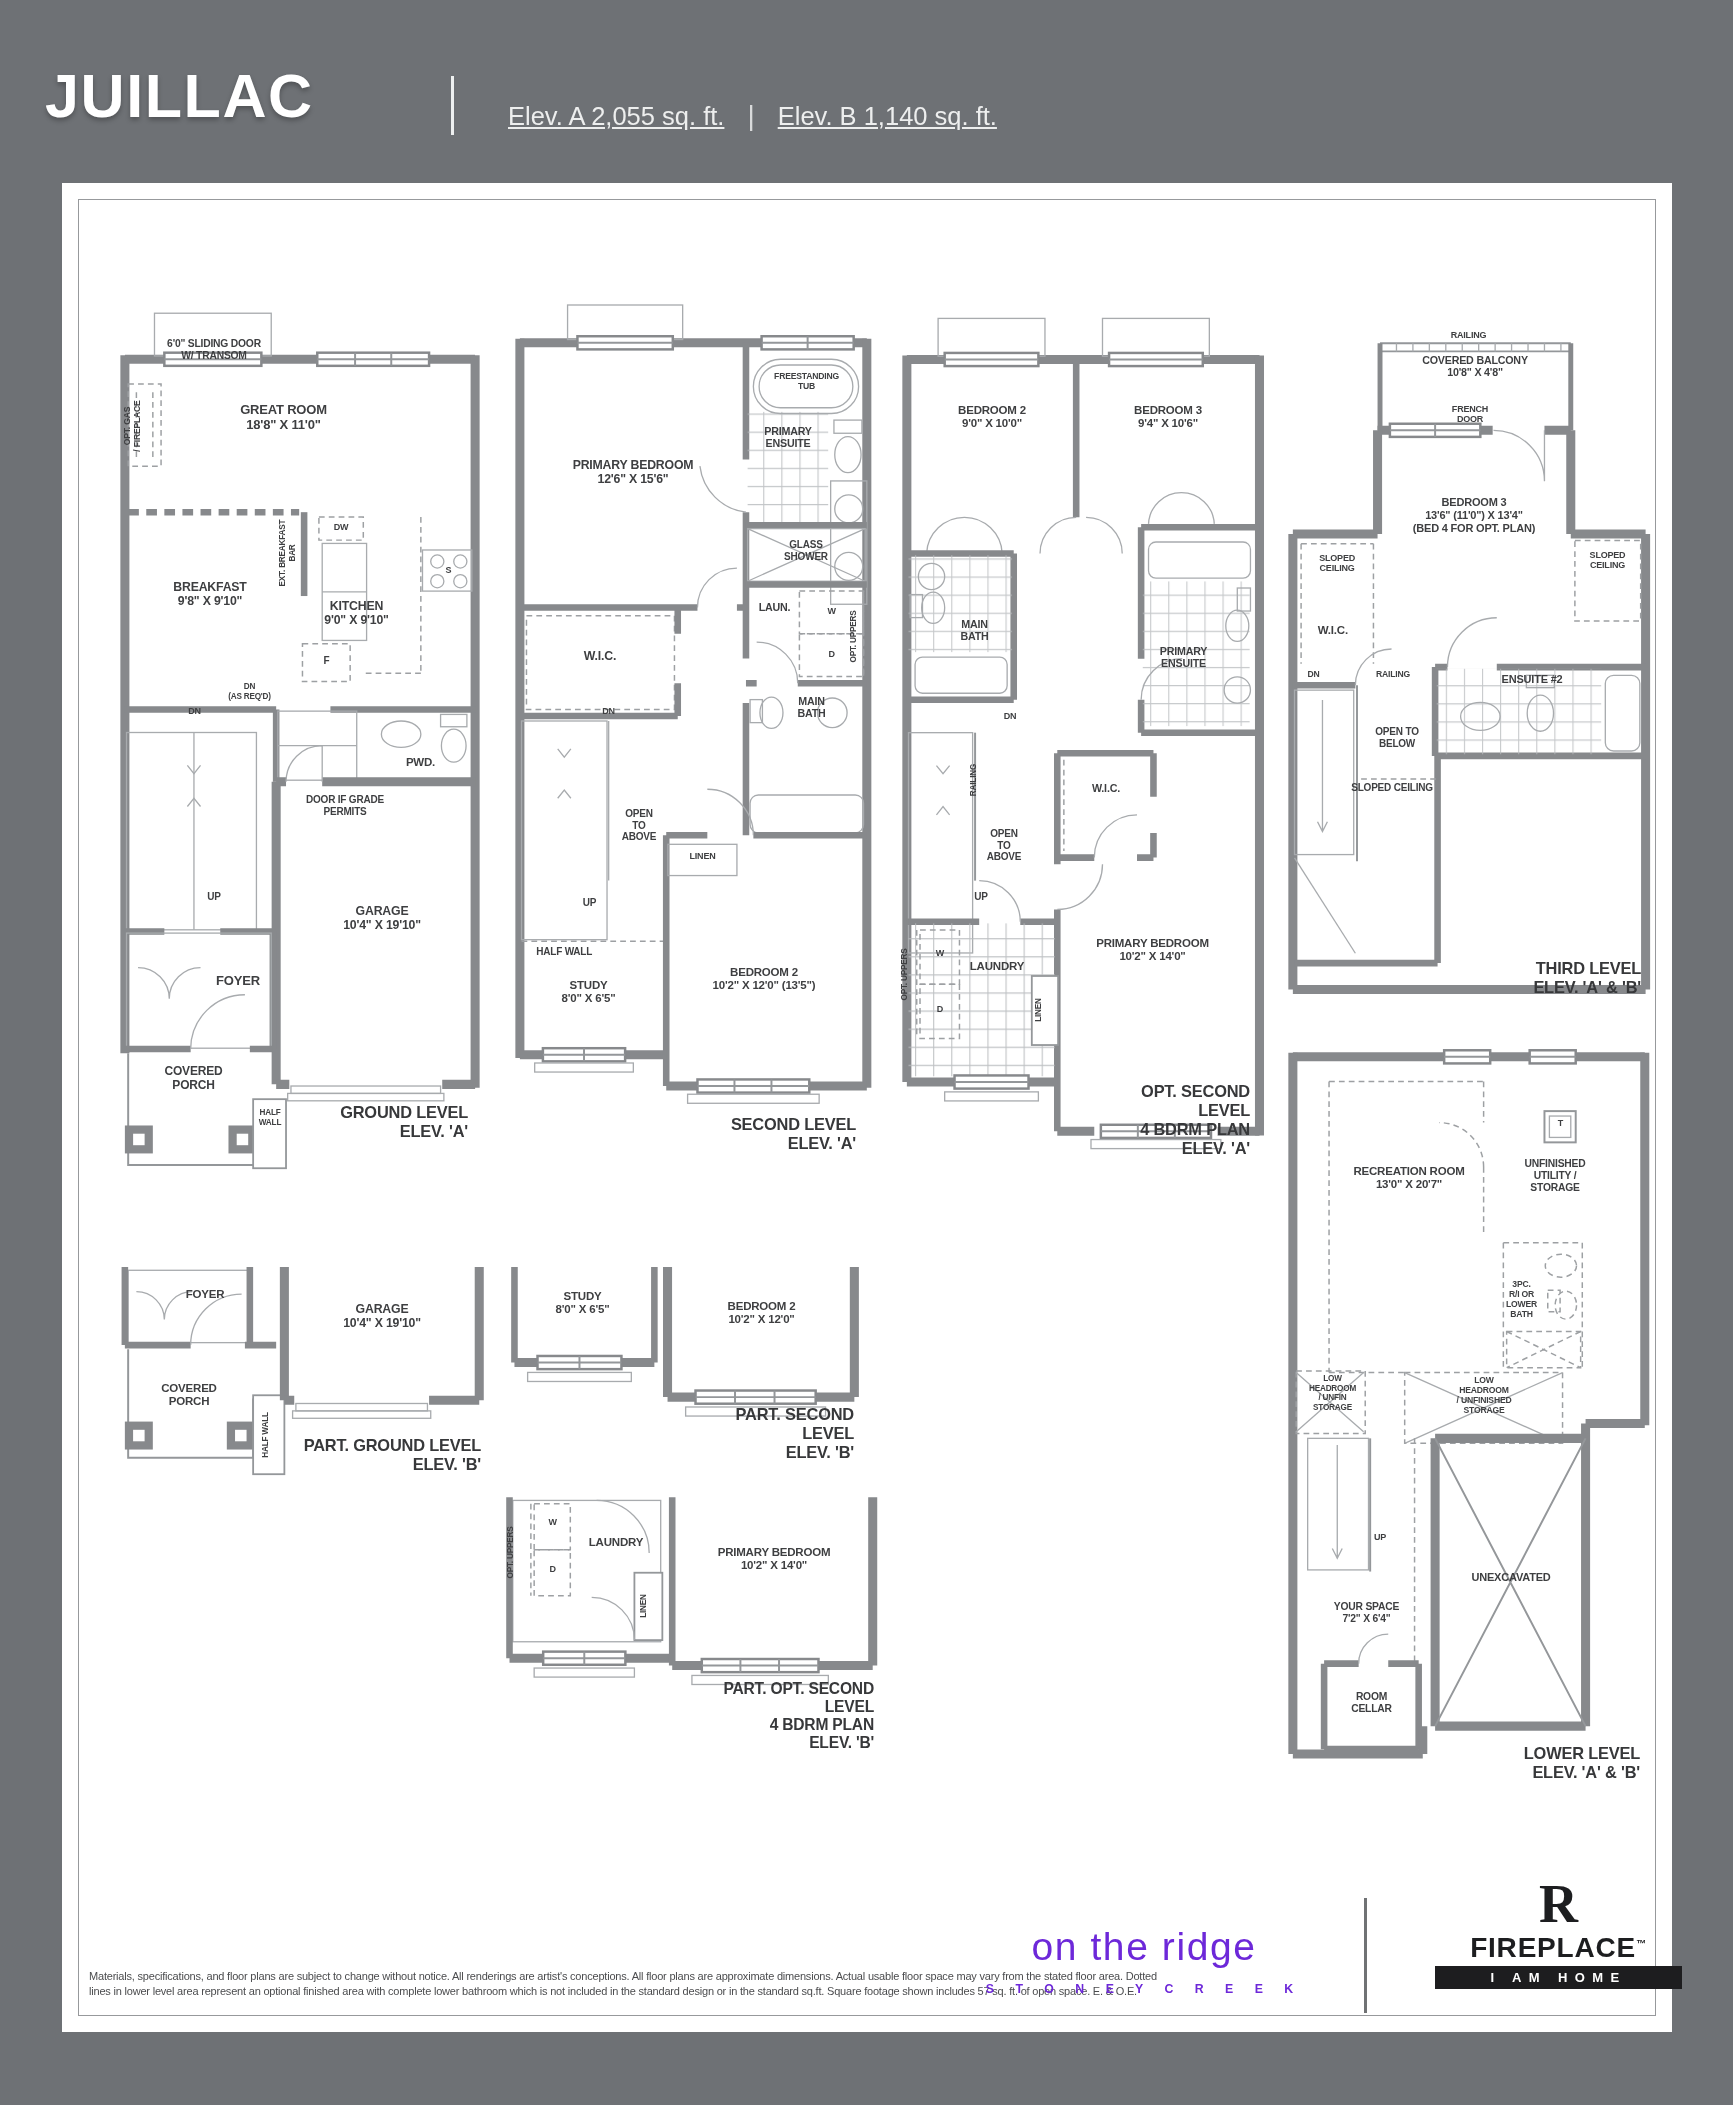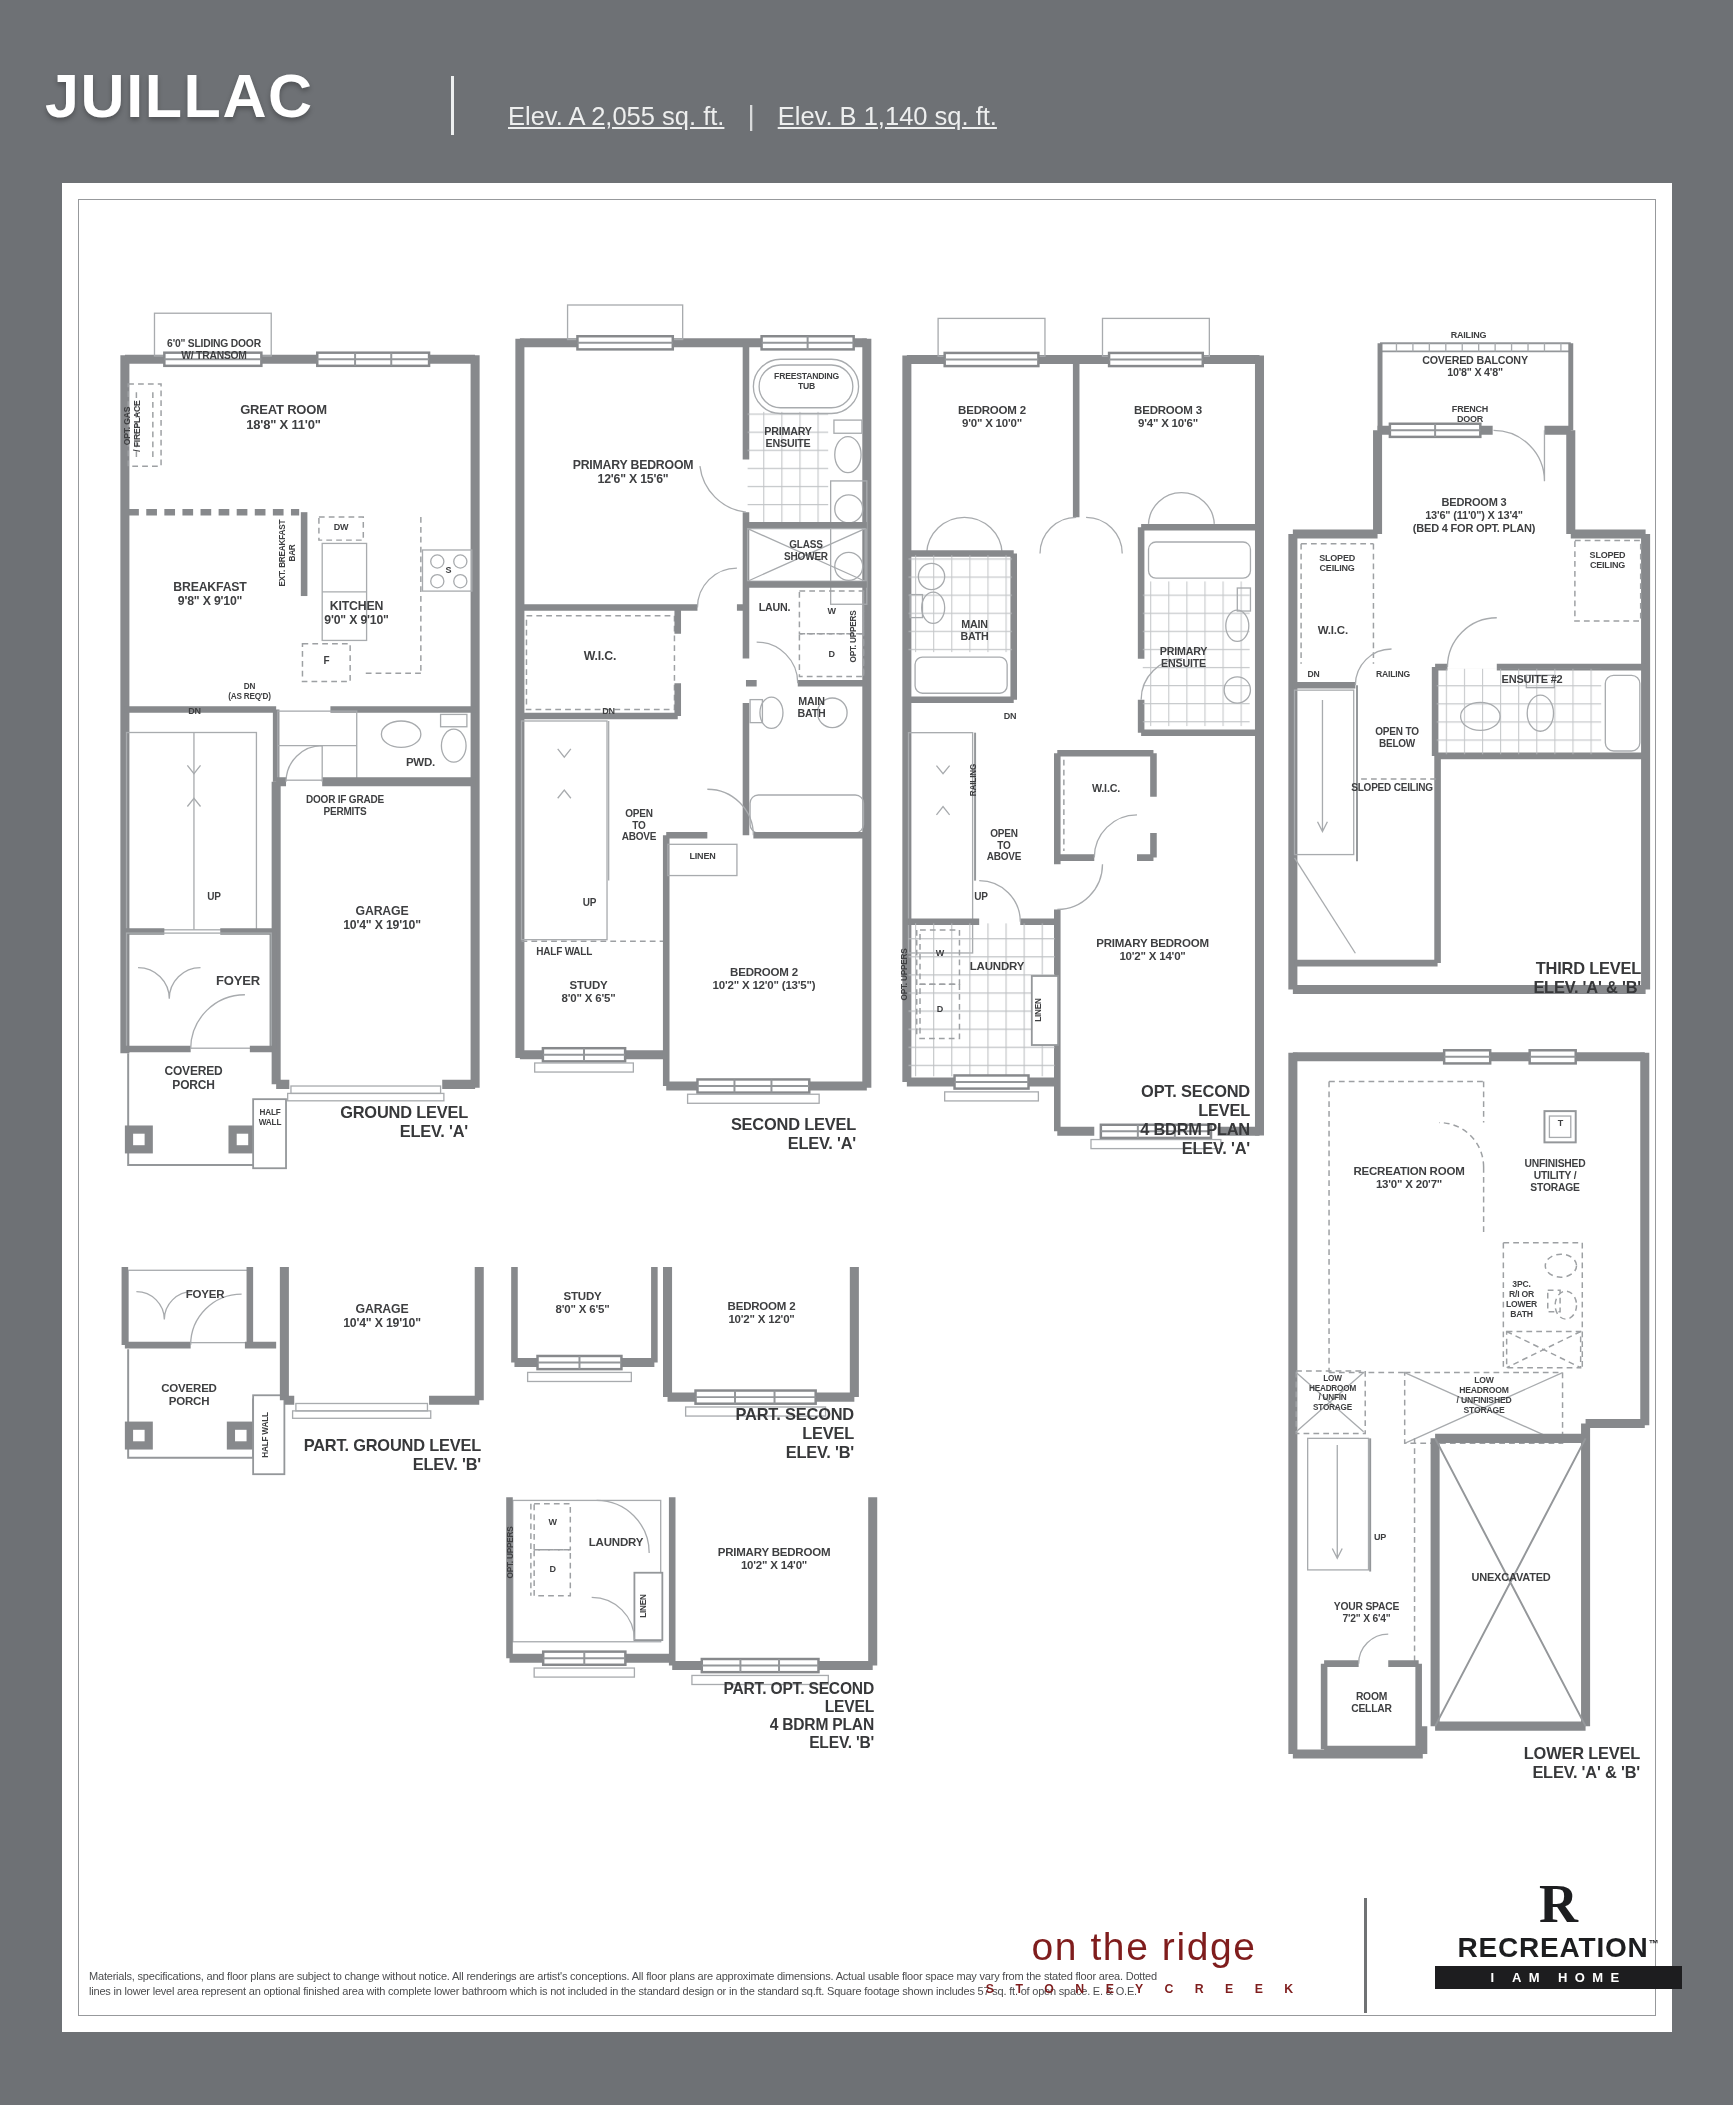--- a/index.html
+++ b/index.html
@@ -32,21 +32,21 @@
   .postin{fill:#fff;stroke:#87898c;stroke-width:2;}
   
   .lbl{position:absolute;font-weight:bold;color:#3e3f41;text-align:center;line-height:1.16;
        white-space:pre-line;letter-spacing:-0.2px;font-size:11.5px;}
   .rot{transform:rotate(-90deg);transform-origin:0 0;}
   .right{text-align:right;}
   .ptitle{font-size:16.4px;line-height:1.15;color:#37383a;}
   
   .disclaimer{position:absolute;left:27px;top:1786px;width:1077px;font-size:11px;line-height:1.4;
               color:#4b4c4e;font-weight:normal;}
-  .community{position:absolute;left:901px;top:1742px;width:362px;text-align:center;color:#7f1d1d;}
+  .community{position:absolute;left:901px;top:1742px;width:362px;text-align:center;color:#6d28d9;}
   .community .cname{font-size:39px;letter-spacing:1.6px;font-weight:normal;}
   .community .cloc{font-size:12.3px;letter-spacing:9px;font-weight:bold;margin-top:13px;}
   .logo-div{position:absolute;left:1302px;top:1715px;width:2.5px;height:115px;background:#707274;}
   .builder{position:absolute;left:1336px;top:1696px;width:321px;text-align:center;color:#1d1e20;}
   .builder .mono{font-family:"Liberation Serif",serif;font-size:54px;font-weight:bold;line-height:.95;}
   .builder .bname{font-size:28px;font-weight:bold;letter-spacing:0.8px;margin-top:1.6px;}
   .builder .bname sup{font-size:10px;}
   .builder .bbar{margin:2.5px auto 0;width:247px;background:#1d1d1f;color:#fff;font-size:13px;
                  letter-spacing:7.4px;font-weight:bold;padding:3.3px 0 4.1px;}
 </style>
@@ -570,18 +570,18 @@
 
 <div class="lbl disclaimer" style="text-align:left;font-weight:normal;white-space:normal">Materials, specifications, and floor plans are subject to change without notice. All renderings are artist's conceptions. All floor plans are approximate dimensions. Actual usable floor space may vary from the stated floor area. Dotted lines in lower level area represent an optional finished area with complete lower bathroom which is not included in the standard design or in the standard sq.ft. Square footage shown includes 57 sq. ft. of open space. E. &amp; O.E.</div>
 
 <div class="community">
   <div class="cname">on the ridge</div>
   <div class="cloc">S T O N E Y   C R E E K</div>
 </div>
 <div class="logo-div"></div>
 <div class="builder">
   <div class="mono">R</div>
-  <div class="bname"><span>RECREATION</span><sup>™</sup></div>
+  <div class="bname"><span>FIREPLACE</span><sup>™</sup></div>
   <div class="bbar">I AM HOME</div>
 </div>
 
 </div>
 
 
 </body></html>

